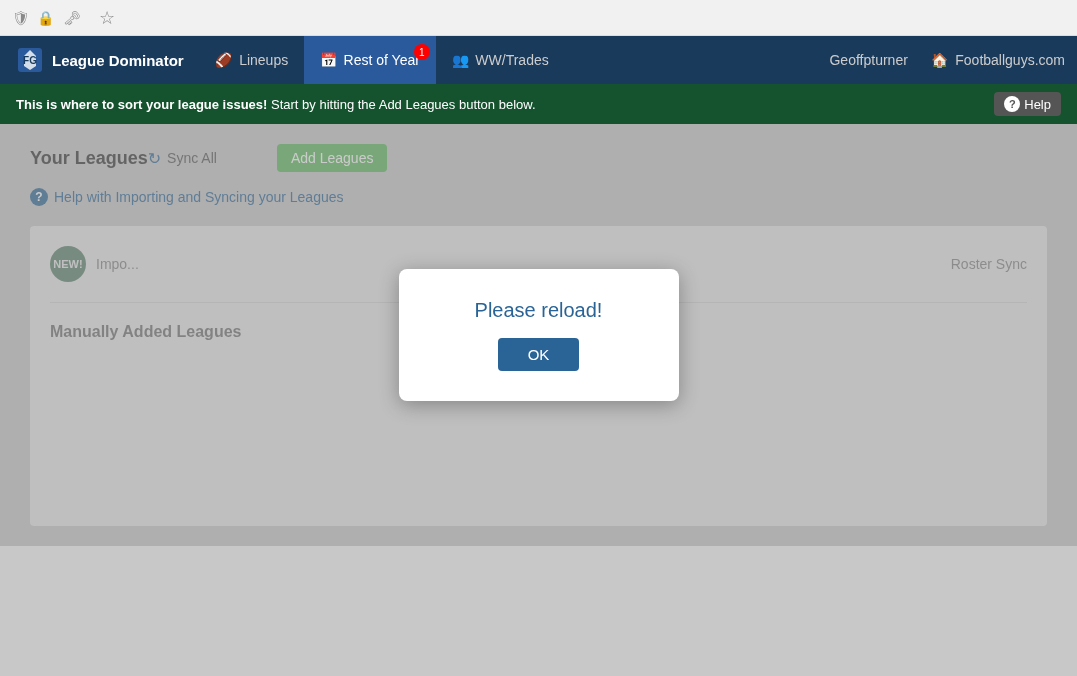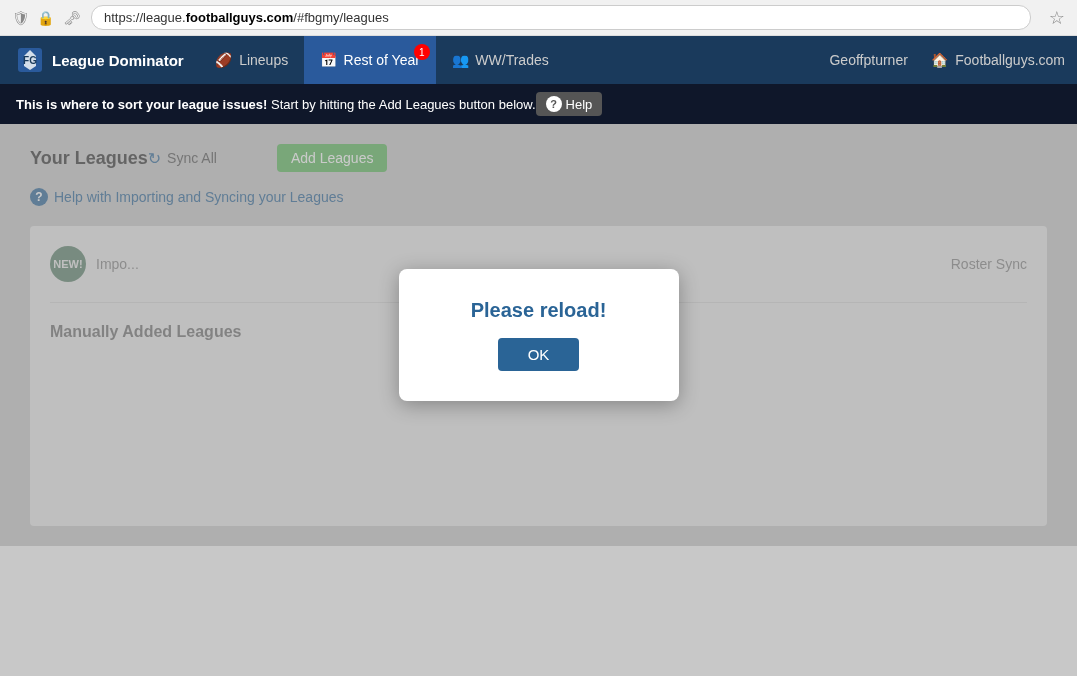--- a/index.html
+++ b/index.html
@@ -99,27 +99,27 @@
     .nav-home {
       display: flex;
       align-items: center;
       gap: 6px;
       color: #ccc;
       font-size: 14px;
     }
 
     
     .alert-banner {
-      background: #0f172a;
+      background: #14532d;
       color: white;
       font-size: 13px;
       padding: 8px 16px;
       display: flex;
       align-items: center;
-      justify-content: flex-start;
+      justify-content: space-between;
     }
     .alert-banner strong { font-weight: bold; }
     .help-btn {
       background: #555;
       color: white;
       border: none;
       border-radius: 4px;
       padding: 4px 10px;
       font-size: 13px;
       cursor: pointer;
@@ -247,21 +247,21 @@
       background: white;
       border-radius: 8px;
       padding: 30px;
       width: 280px;
       box-shadow: 0 4px 20px rgba(0,0,0,0.3);
       text-align: center;
     }
     .modal-title {
       color: #2a6496;
       font-size: 20px;
-      font-weight: bold;
+      font-weight: normal;
       margin-bottom: 16px;
     }
     .modal-body {
       color: #555;
       font-size: 14px;
       line-height: 1.5;
       margin-bottom: 20px;
       text-align: left;
     }
     .modal-ok-btn {
@@ -282,23 +282,20 @@
     }
   </style>
 </head>
 <body>
 
 <div class="browser-bar">
   <div class="browser-icons">
     <span>🛡</span>
     <span>🔒</span>
     <span>🗝</span>
-  </div>
-  <div class="browser-url">
-    <span>https://league.</span><strong>footballguys.com</strong><span>/#fbgmy/leagues</span>
   </div>
   <span class="browser-star">☆</span>
 </div>
 
 <nav class="app-nav">
   <div class="brand">
     <div class="brand-icon">
       <svg width="28" height="28" viewBox="0 0 28 28">
         <rect x="2" y="2" width="24" height="24" rx="3" fill="#2a5a9c"></rect>
         <polygon points="14,4 20,10 20,20 14,24 8,20 8,10" fill="white" opacity="0.8"></polygon>

